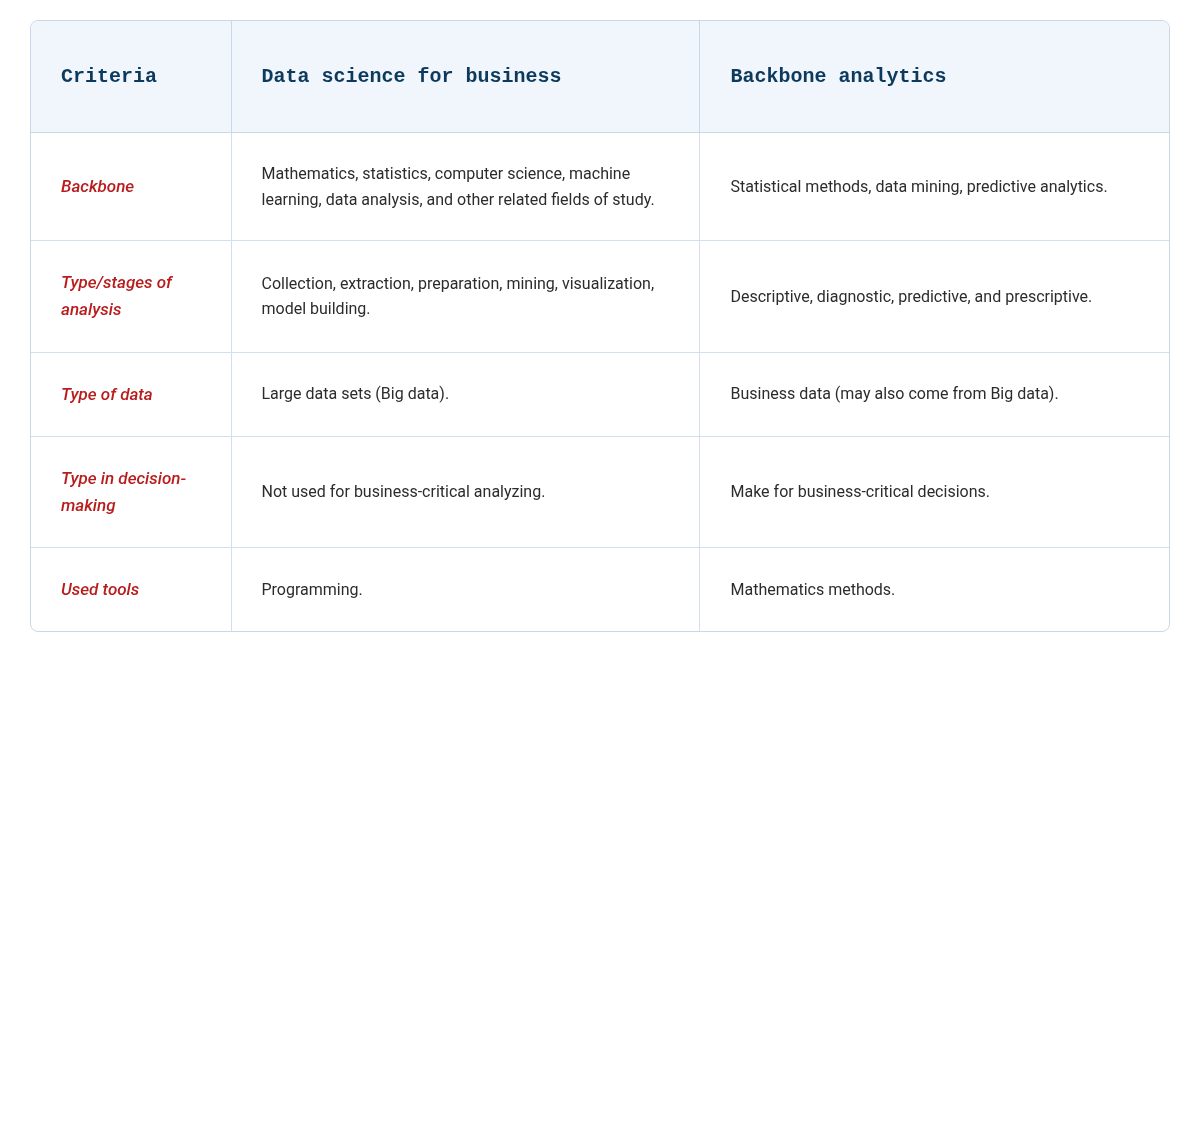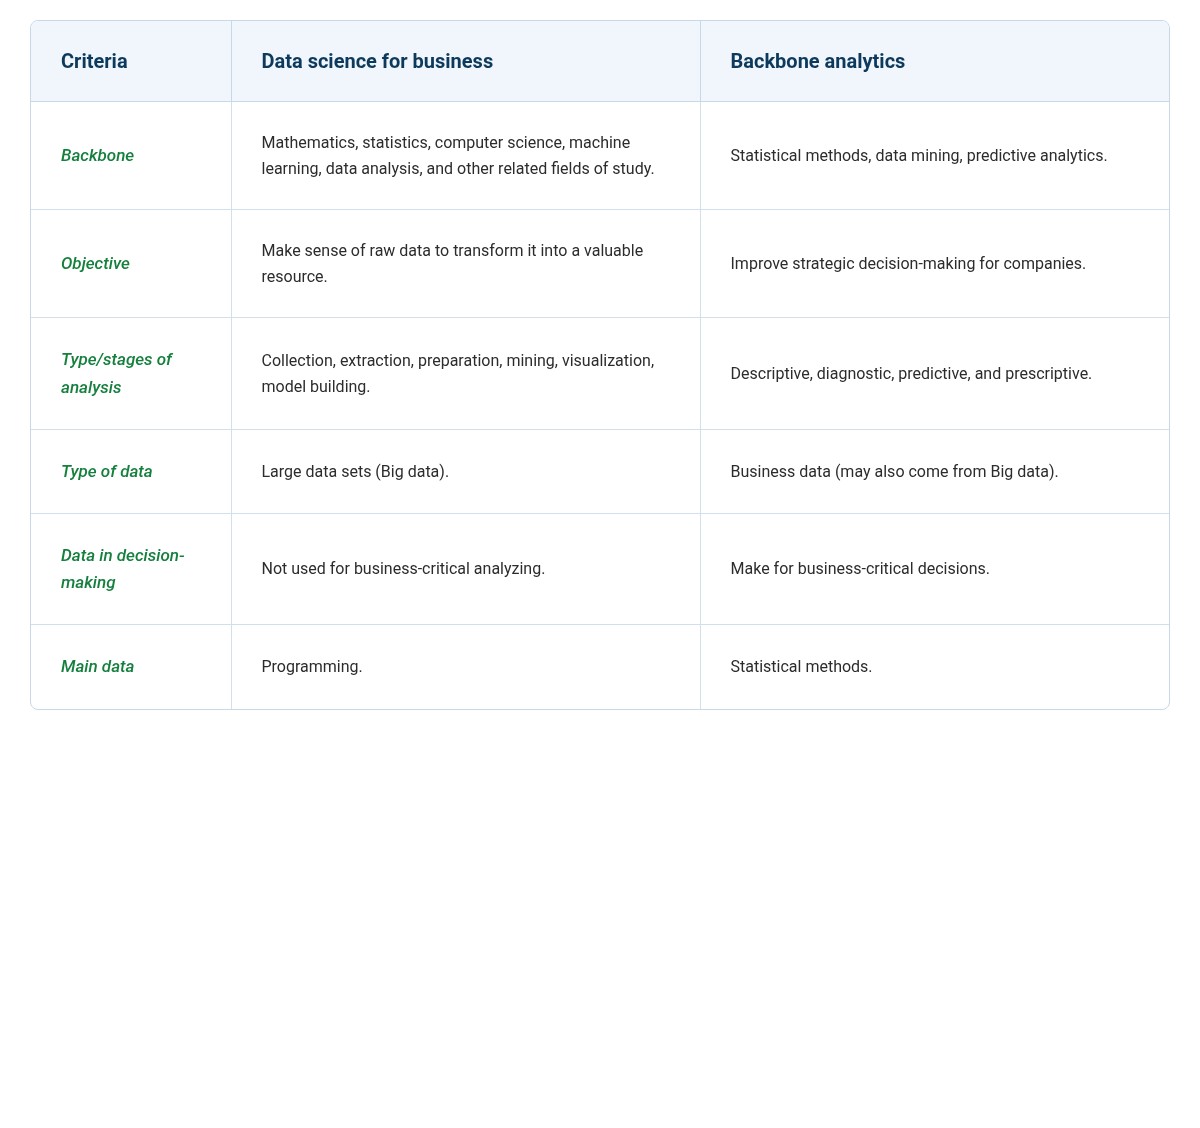--- a/index.html
+++ b/index.html
@@ -28,26 +28,27 @@
     table {
       width: 100%;
       border-collapse: collapse;
     }
 
     thead tr {
       background: #f0f6fc;
     }
 
     thead th {
-      padding: 28px 30px;
+      padding: 44px 30px;
       text-align: left;
       font-size: 20px;
       font-weight: 700;
       color: #0d3a5c;
       border-bottom: 1.5px solid #c8d8e8;
+      font-family: Liberation Mono, monospace;
     }
 
     thead th:not(:last-child) {
       border-right: 1.5px solid #c8d8e8;
     }
 
     tbody tr {
       border-bottom: 1px solid #d0e0ed;
     }
 
@@ -63,21 +64,21 @@
       color: #2c2c2c;
     }
 
     tbody td:not(:last-child) {
       border-right: 1px solid #d0e0ed;
     }
 
     .criteria-cell {
       font-style: italic;
       font-weight: 500;
-      color: #15803d;
+      color: #b91c1c;
       font-size: 17px;
       width: 200px;
       min-width: 200px;
     }
 
     .col-criteria {
       width: 200px;
     }
 
     .col-ds {
@@ -100,39 +101,34 @@
         <th class="col-ba">Backbone analytics</th>
       </tr>
     </thead>
     <tbody id="table-body">
     <tr>
           <td class="criteria-cell">Backbone</td>
           <td>Mathematics, statistics, computer science, machine learning, data analysis, and other related fields of study.</td>
           <td>Statistical methods, data mining, predictive analytics.</td>
         </tr>
         <tr>
-          <td class="criteria-cell">Objective</td>
-          <td>Make sense of raw data to transform it into a valuable resource.</td>
-          <td>Improve strategic decision-making for companies.</td>
-        </tr>
-        <tr>
           <td class="criteria-cell">Type/stages of analysis</td>
           <td>Collection, extraction, preparation, mining, visualization, model building.</td>
           <td>Descriptive, diagnostic, predictive, and prescriptive.</td>
         </tr>
         <tr>
           <td class="criteria-cell">Type of data</td>
           <td>Large data sets (Big data).</td>
           <td>Business data (may also come from Big data).</td>
         </tr>
         <tr>
-          <td class="criteria-cell">Data in decision-making</td>
+          <td class="criteria-cell">Type in decision-making</td>
           <td>Not used for business-critical analyzing.</td>
           <td>Make for business-critical decisions.</td>
         </tr>
         <tr>
-          <td class="criteria-cell">Main data</td>
+          <td class="criteria-cell">Used tools</td>
           <td>Programming.</td>
-          <td>Statistical methods.</td>
+          <td>Mathematics methods.</td>
         </tr>
       </tbody>
   </table>
 </div>
 
 </body></html>

